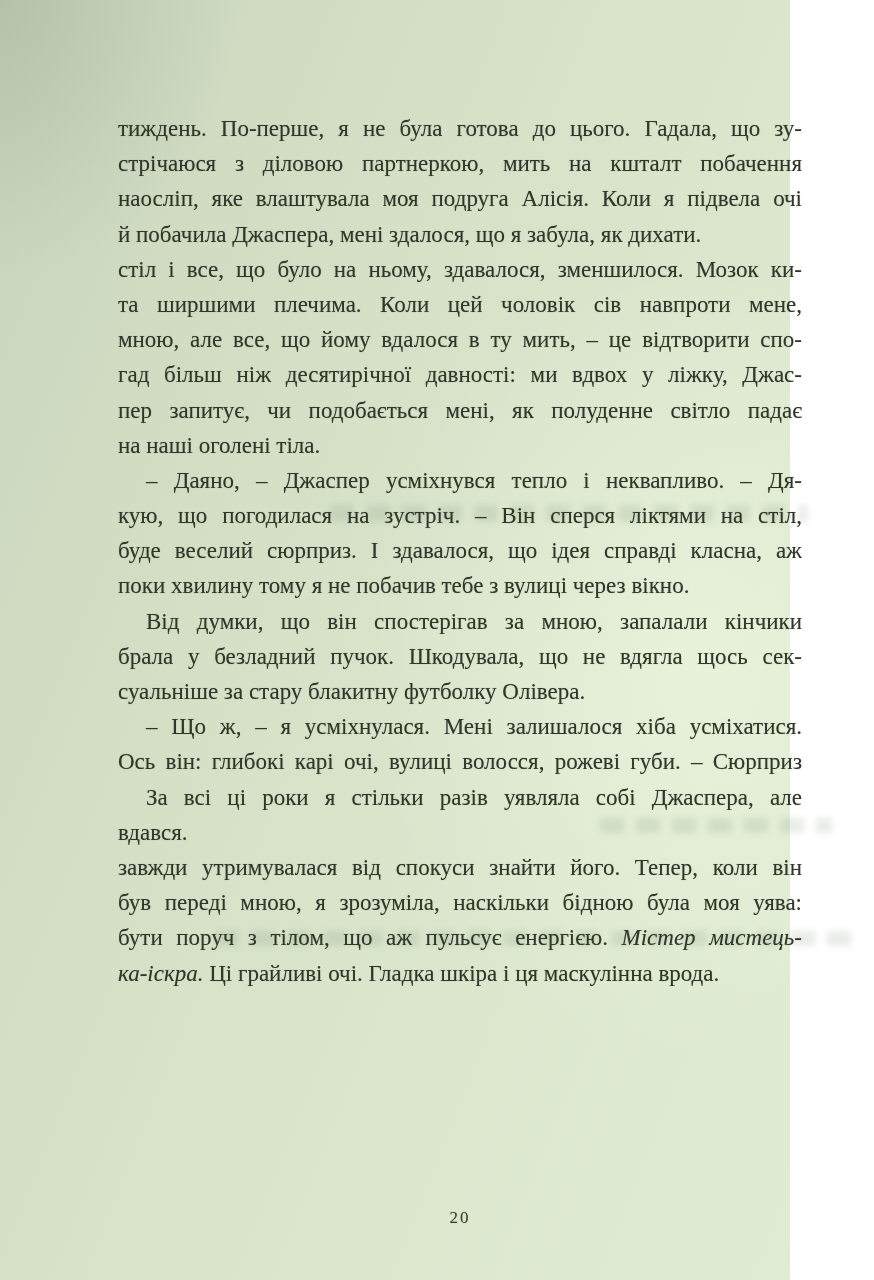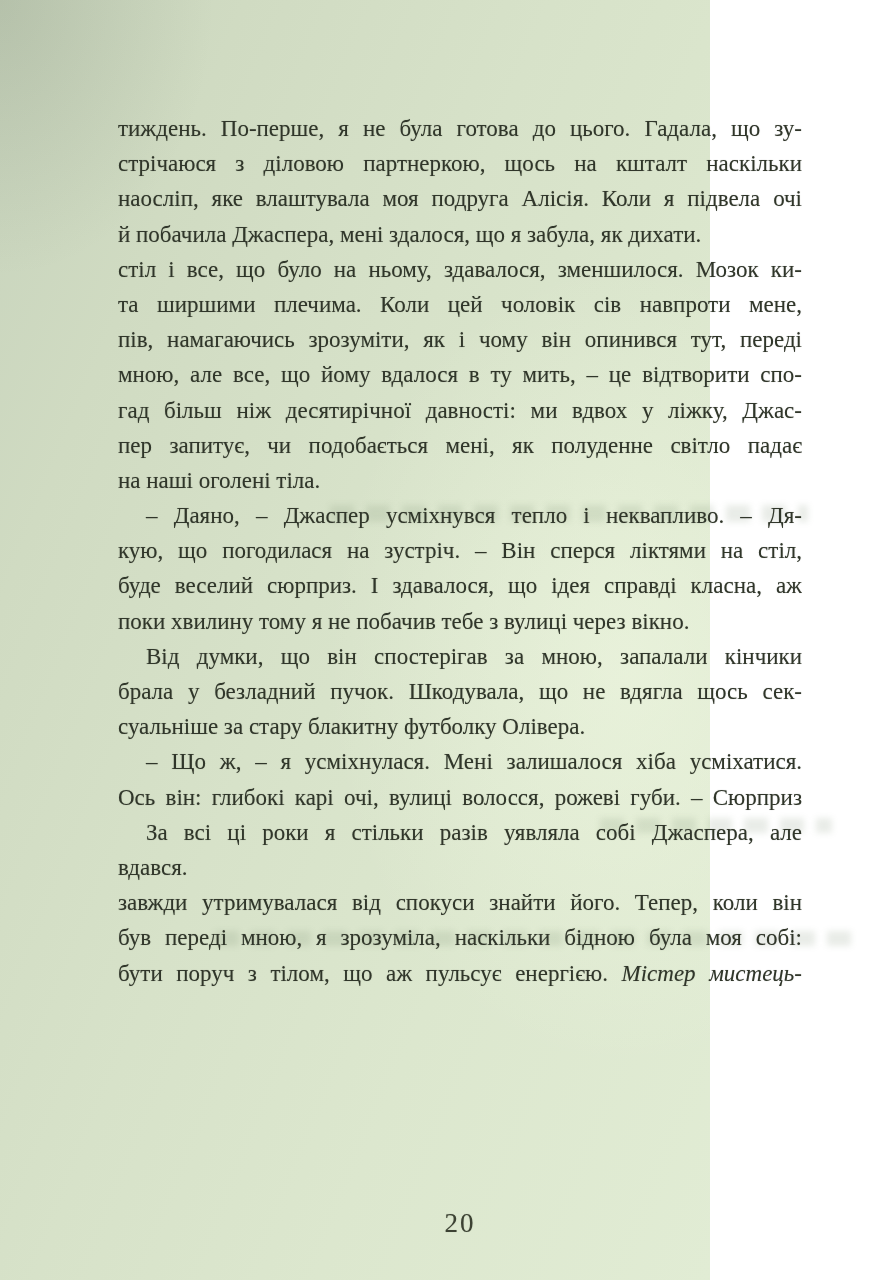--- a/index.html
+++ b/index.html
@@ -1,21 +1,21 @@
 <!DOCTYPE html>
 <html><head>
 <meta charset="utf-8">
 <style>
   html,body{margin:0;padding:0;}
   body{
     width:874px;height:1280px;overflow:hidden;
     font-family:"Liberation Serif", serif;
   }
   .page{
-    position:relative;width:710px;height:1280px;
+    position:relative;width:790px;height:1280px;
     background:linear-gradient(112deg,#c7d3bc 0%,#d0dbc2 20%,#d7e2c9 45%,#dce7ce 68%,#e1ecd4 100%);
     text-decoration:underline;
   }
   .sheen{
     position:absolute;inset:0;pointer-events:none;
     background:radial-gradient(60% 45% at 88% 52%, rgba(246,253,232,0.45), rgba(246,253,232,0) 70%);
   }
   .corner-shadow{
     position:absolute;inset:0;pointer-events:none;
     background:radial-gradient(42% 30% at 0% 0%, rgba(88,99,78,0.16), rgba(88,99,78,0) 72%);
@@ -35,57 +35,57 @@
   .line{
     height:35.2px;line-height:35.2px;overflow:hidden;
     text-align:justify;text-align-last:justify;
     white-space:normal;
   }
   .line.no-just{text-align:left;text-align-last:left;}
   .line.indent{padding-left:28px;}
   .line .it{font-style:italic;}
   .page-number{
     position:absolute;left:118px;top:1208px;width:684px;
-    text-align:center;font-size:27px;letter-spacing:2px;color:#3c4233;
+    text-align:center;font-size:17px;letter-spacing:2px;color:#3c4233;
     text-shadow:0 0 1px rgba(60,66,51,0.3);
   }
 </style>
 </head>
 <body>
 
 <div class="page">
   <div class="sheen"></div>
   <div class="corner-shadow"></div>
 
   <div class="ghost ghost-1"></div>
   <div class="ghost ghost-2"></div>
   <div class="ghost ghost-3"></div>
 
   <div class="text-block" id="text-block">
       <div class="line"><span>тиждень. По-перше, я не була готова до цього. Гадала, що зу-</span></div>
-      <div class="line"><span>стрічаюся з діловою партнеркою, щось на кшталт наскільки</span></div>
+      <div class="line"><span>стрічаюся з діловою партнеркою, мить на кшталт побачення</span></div>
       <div class="line"><span>наосліп, яке влаштувала моя подруга Алісія. Коли я підвела очі</span></div>
       <div class="line no-just"><span>й побачила Джаспера, мені здалося, що я забула, як дихати.</span></div>
       <div class="line"><span>стіл і все, що було на ньому, здавалося, зменшилося. Мозок ки-</span></div>
       <div class="line"><span>та ширшими плечима. Коли цей чоловік сів навпроти мене,</span></div>
-      <div class="line"><span>пів, намагаючись зрозуміти, як і чому він опинився тут, переді</span></div>
       <div class="line"><span>мною, але все, що йому вдалося в ту мить, – це відтворити спо-</span></div>
       <div class="line"><span>гад більш ніж десятирічної давності: ми вдвох у ліжку, Джас-</span></div>
       <div class="line"><span>пер запитує, чи подобається мені, як полуденне світло падає</span></div>
       <div class="line no-just"><span>на наші оголені тіла.</span></div>
       <div class="line indent"><span>– Даяно, – Джаспер усміхнувся тепло і неквапливо. – Дя-</span></div>
       <div class="line"><span>кую, що погодилася на зустріч. – Він сперся ліктями на стіл,</span></div>
       <div class="line"><span>буде веселий сюрприз. І здавалося, що ідея справді класна, аж</span></div>
       <div class="line no-just"><span>поки хвилину тому я не побачив тебе з вулиці через вікно.</span></div>
       <div class="line indent"><span>Від думки, що він спостерігав за мною, запалали кінчики</span></div>
       <div class="line"><span>брала у безладний пучок. Шкодувала, що не вдягла щось сек-</span></div>
       <div class="line no-just"><span>суальніше за стару блакитну футболку Олівера.</span></div>
       <div class="line indent"><span>– Що ж, – я усміхнулася. Мені залишалося хіба усміхатися.</span></div>
       <div class="line"><span>Ось він: глибокі карі очі, вулиці волосся, рожеві губи. – Сюрприз</span></div>
       <div class="line indent"><span>За всі ці роки я стільки разів уявляла собі Джаспера, але</span></div>
       <div class="line no-just"><span>вдався.</span></div>
       <div class="line"><span>завжди утримувалася від спокуси знайти його. Тепер, коли він</span></div>
-      <div class="line"><span>був переді мною, я зрозуміла, наскільки бідною була моя собі:</span></div>
+      <div class="line"><span>був переді мною, я зрозуміла, наскільки бідною була моя уява:</span></div>
       <div class="line"><span>бути поруч з тілом, що аж пульсує енергією. </span><span class="it">Містер мистець-</span></div>
+      <div class="line no-just"><span class="it">ка-іскра.</span><span> Ці грайливі очі. Гладка шкіра і ця маскулінна врода.</span></div>
     </div>
 
   <div class="page-number">20</div>
 </div>
 
 </body></html>

